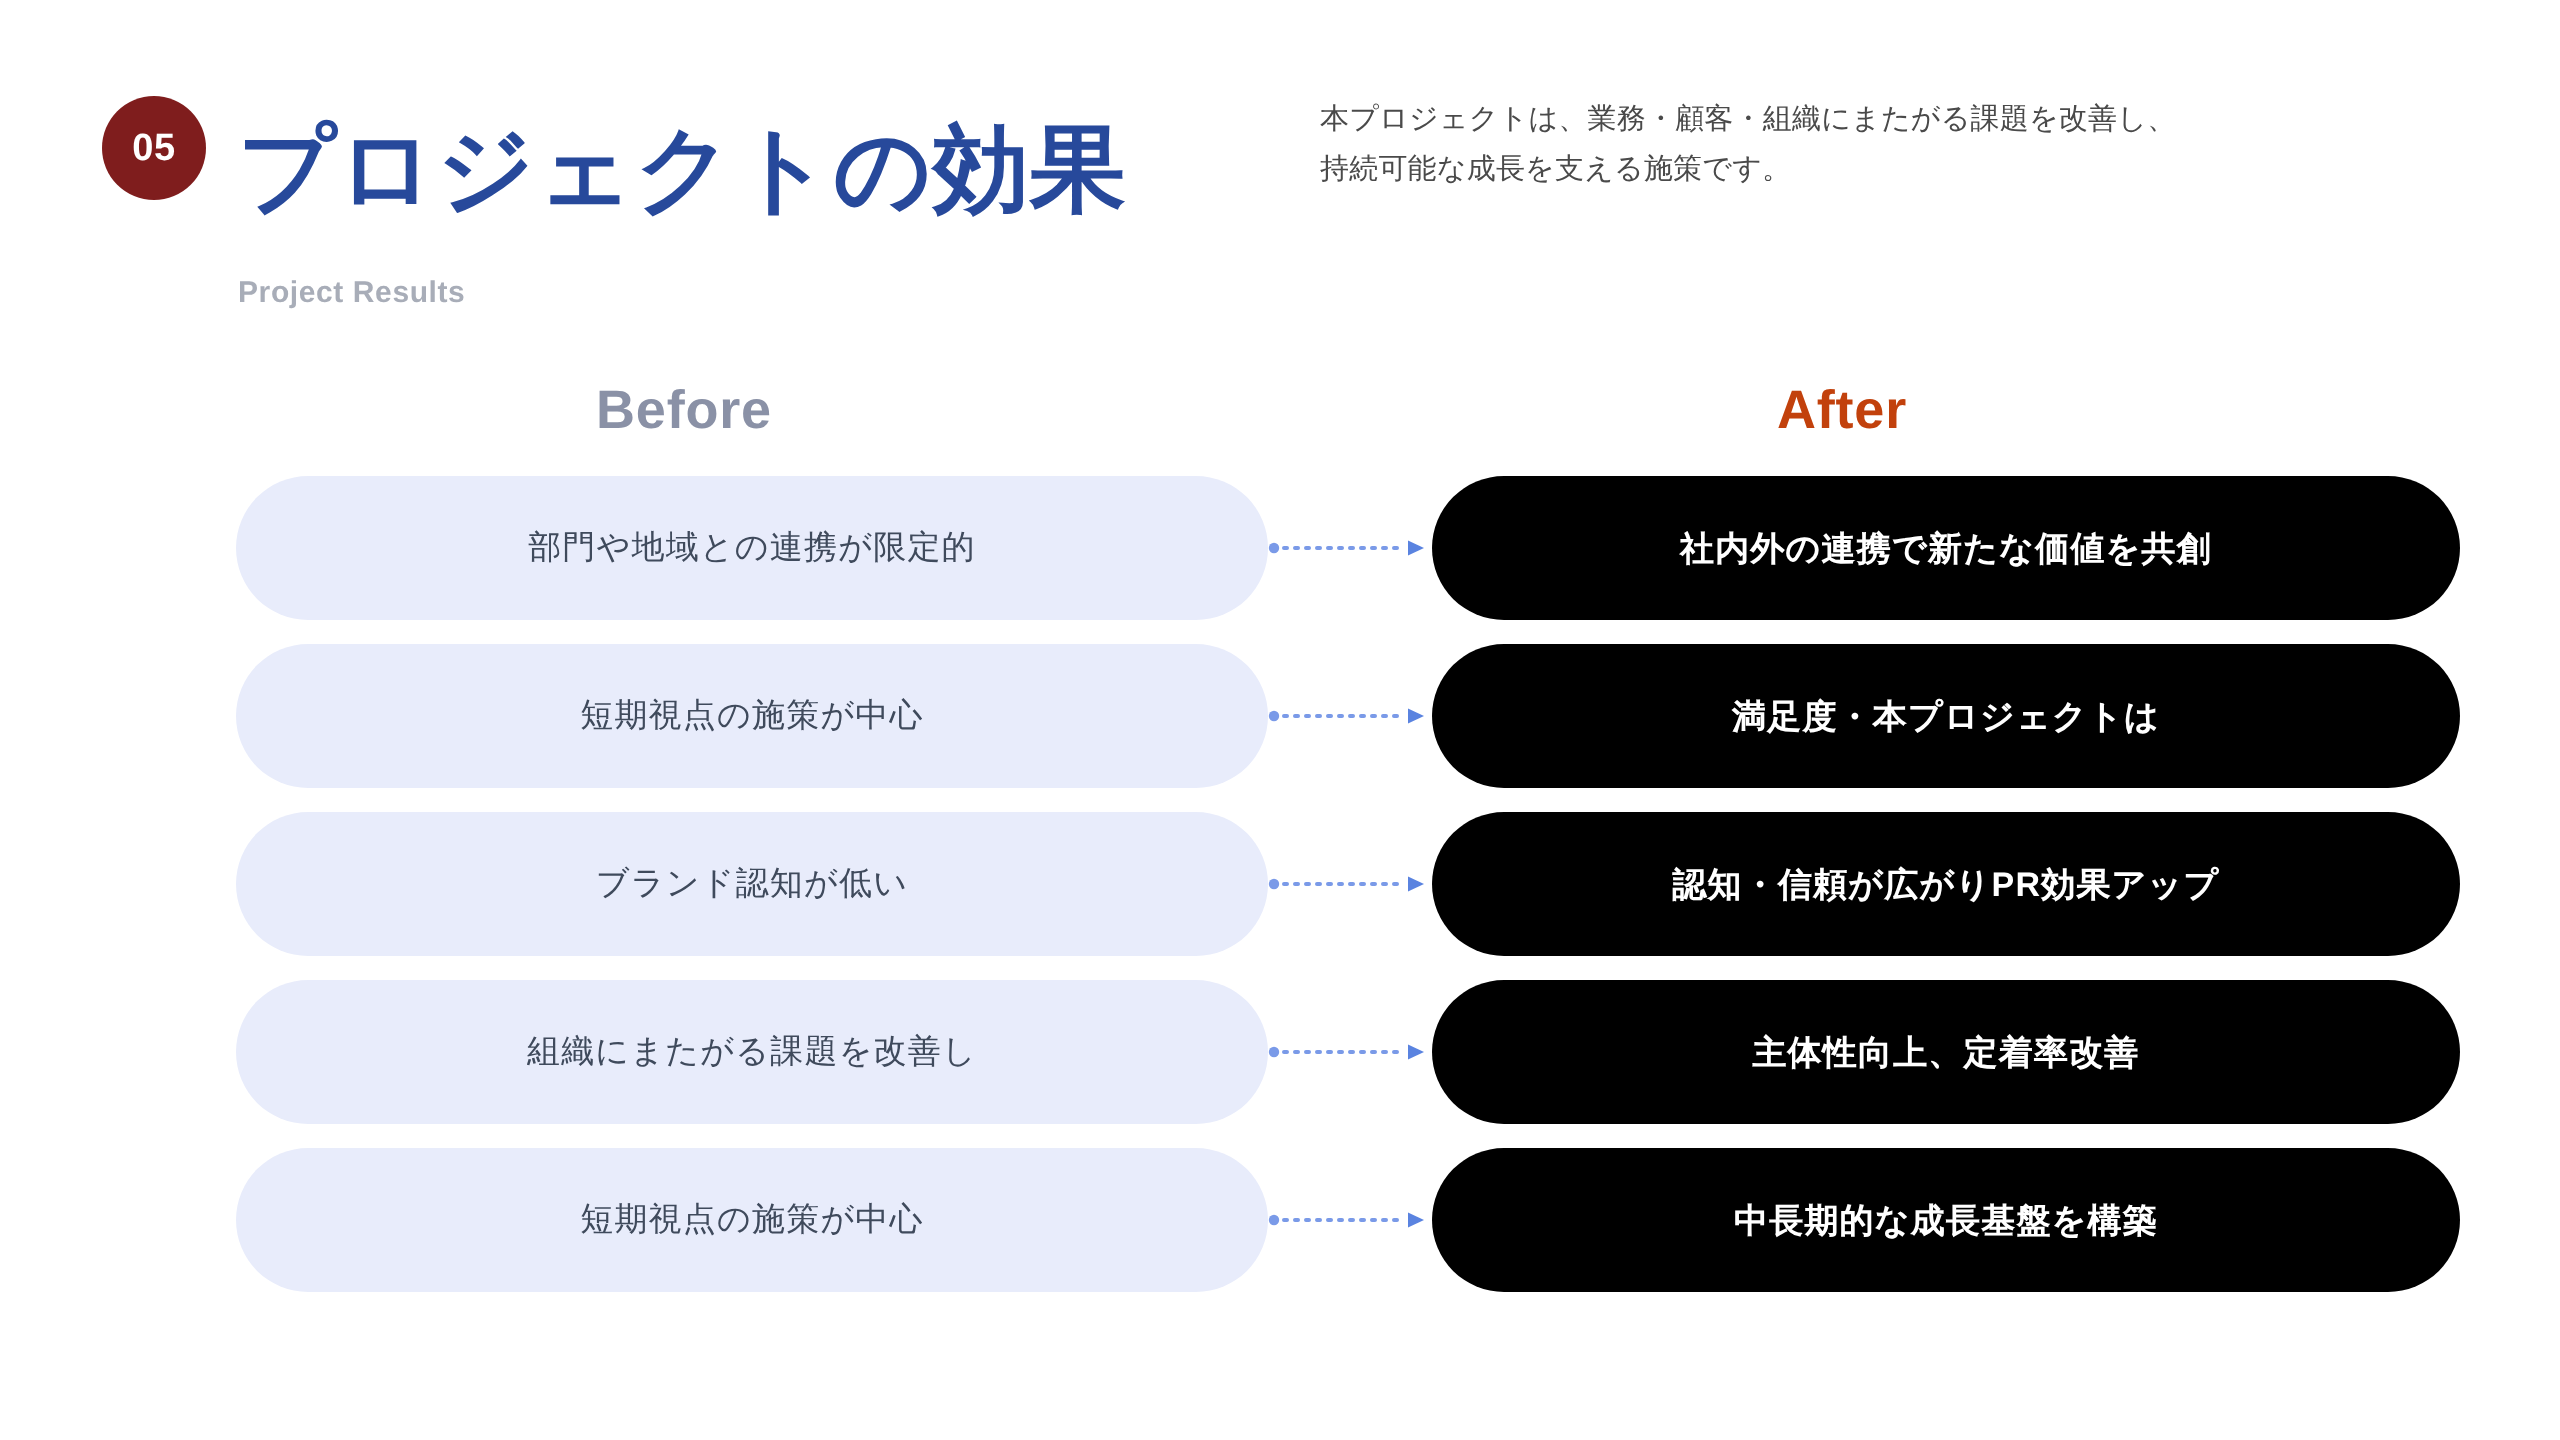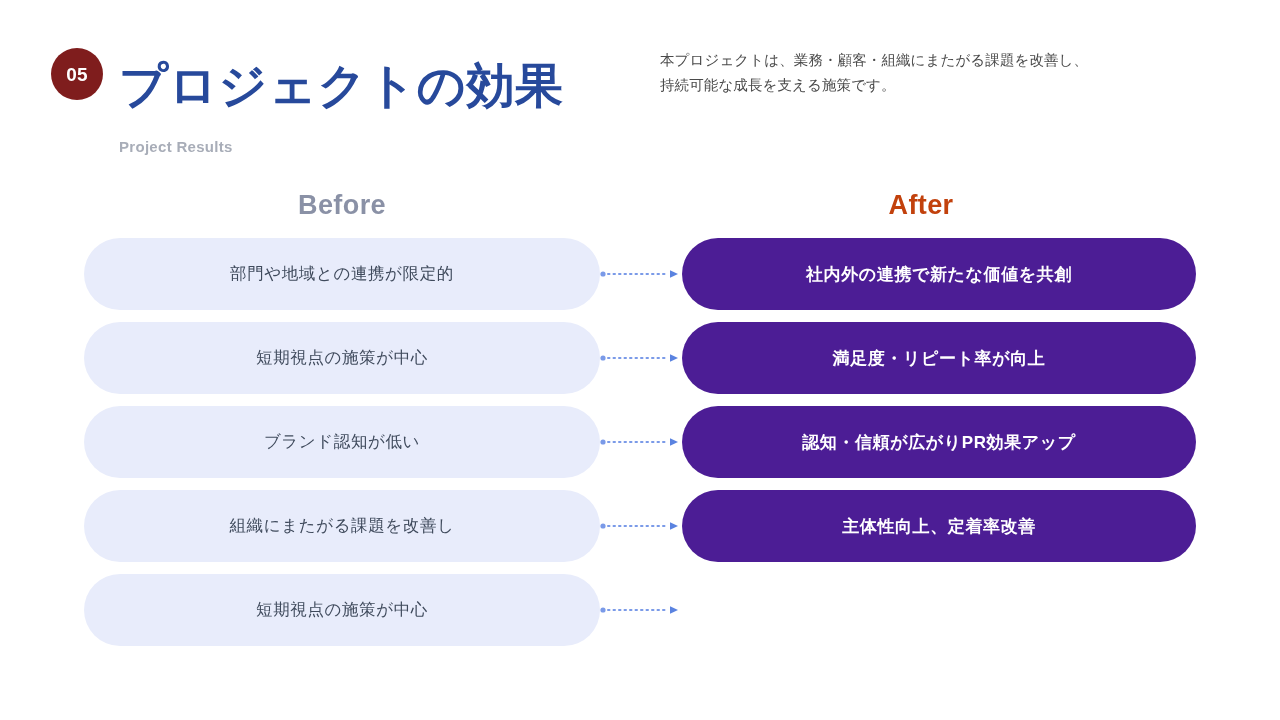--- a/index.html
+++ b/index.html
@@ -120,20 +120,21 @@
     position: absolute;
     left: 0;
     top: 238px;
     width: 1280px;
   }
 
   .row {
     position: relative;
     height: 72px;
     margin-bottom: 12px;
+    margin-left: 34px;
   }
 
   .pill {
     position: absolute;
     top: 0;
     height: 72px;
     border-radius: 36px;
     display: flex;
     align-items: center;
     justify-content: center;
@@ -147,21 +148,21 @@
     background: #e8ecfb;
     color: #3f4a5c;
     font-size: 16.5px;
     font-weight: normal;
     letter-spacing: 0.6px;
   }
 
   .pill-after {
     left: 682px;
     width: 514px;
-    background: #4c1d95;
+    background: #000000;
     color: #ffffff;
     font-size: 17px;
     font-weight: bold;
     letter-spacing: 0.6px;
   }
 
   
   .connector {
     position: absolute;
     left: 600px;
@@ -213,21 +214,21 @@
 
     <div class="row">
       <div class="pill pill-before">短期視点の施策が中心</div>
       <div class="connector">
         <svg width="82" height="10" viewBox="0 0 82 10">
           <circle cx="3" cy="5" r="2.6" fill="#7a9ae8"></circle>
           <line x1="8" y1="5" x2="68" y2="5" stroke="#7a9ae8" stroke-width="2" stroke-linecap="round" stroke-dasharray="1.5 4"></line>
           <path d="M70 1.2 L78 5 L70 8.8 Z" fill="#5a83e0"></path>
         </svg>
       </div>
-      <div class="pill pill-after">満足度・リピート率が向上</div>
+      <div class="pill pill-after">満足度・本プロジェクトは</div>
     </div>
 
     <div class="row">
       <div class="pill pill-before">ブランド認知が低い</div>
       <div class="connector">
         <svg width="82" height="10" viewBox="0 0 82 10">
           <circle cx="3" cy="5" r="2.6" fill="#7a9ae8"></circle>
           <line x1="8" y1="5" x2="68" y2="5" stroke="#7a9ae8" stroke-width="2" stroke-linecap="round" stroke-dasharray="1.5 4"></line>
           <path d="M70 1.2 L78 5 L70 8.8 Z" fill="#5a83e0"></path>
         </svg>
@@ -249,17 +250,18 @@
 
     <div class="row">
       <div class="pill pill-before">短期視点の施策が中心</div>
       <div class="connector">
         <svg width="82" height="10" viewBox="0 0 82 10">
           <circle cx="3" cy="5" r="2.6" fill="#7a9ae8"></circle>
           <line x1="8" y1="5" x2="68" y2="5" stroke="#7a9ae8" stroke-width="2" stroke-linecap="round" stroke-dasharray="1.5 4"></line>
           <path d="M70 1.2 L78 5 L70 8.8 Z" fill="#5a83e0"></path>
         </svg>
       </div>
+      <div class="pill pill-after">中長期的な成長基盤を構築</div>
     </div>
 
   </div>
 
 </div>
 
 </body></html>

